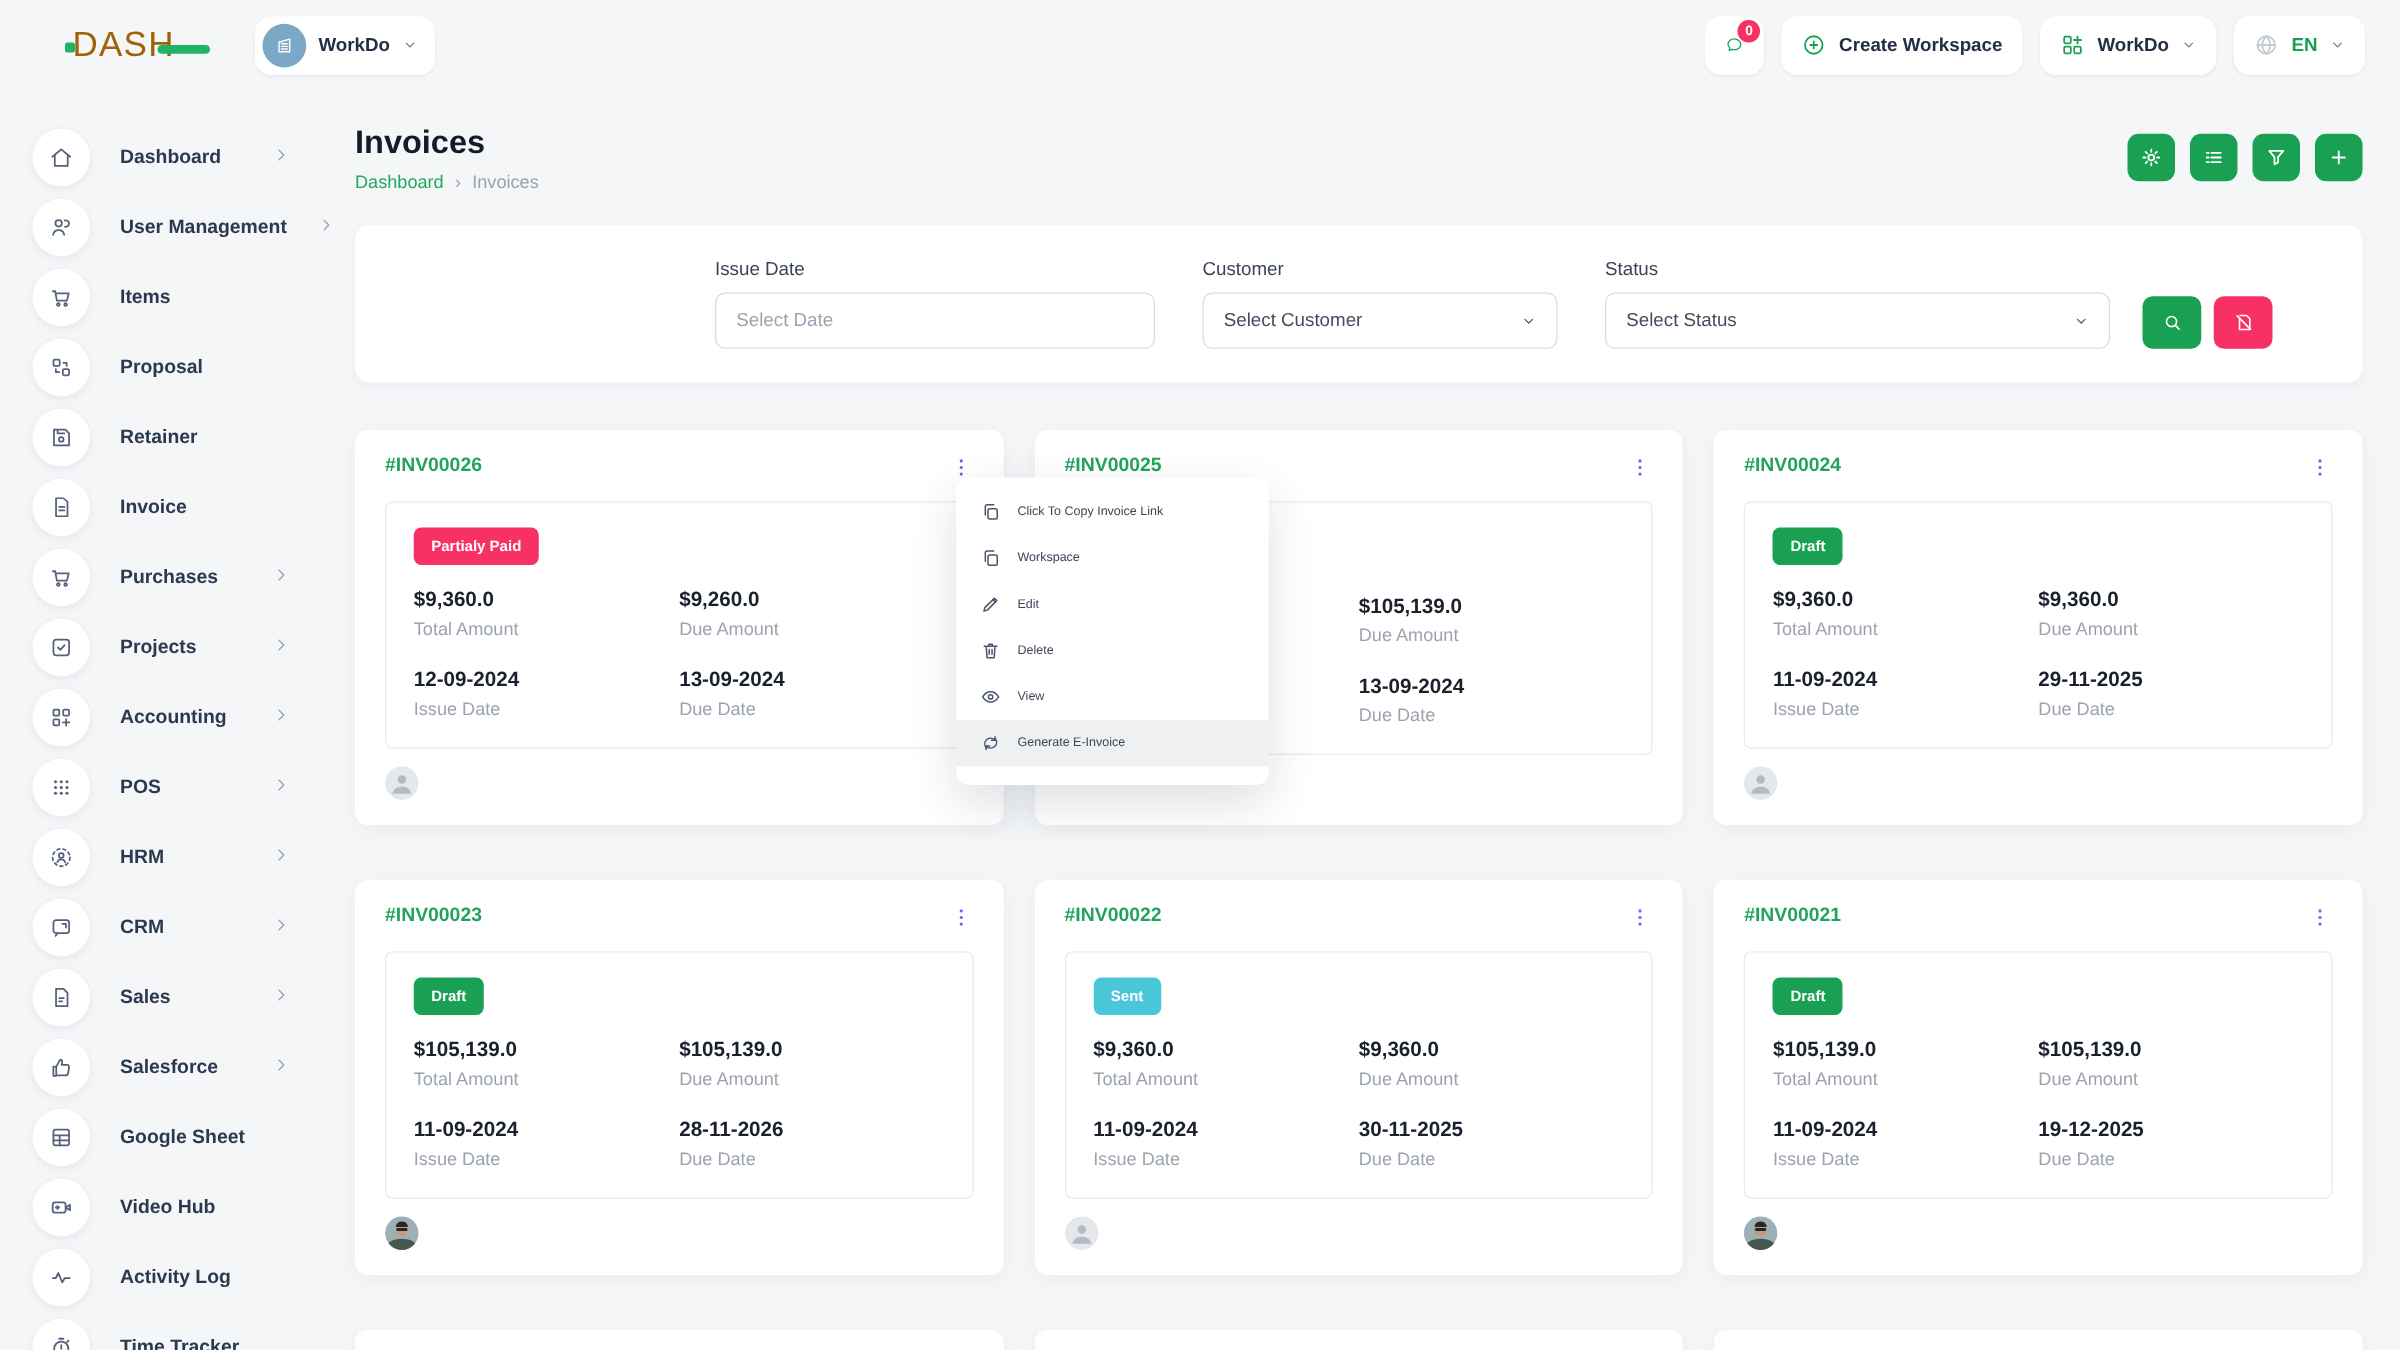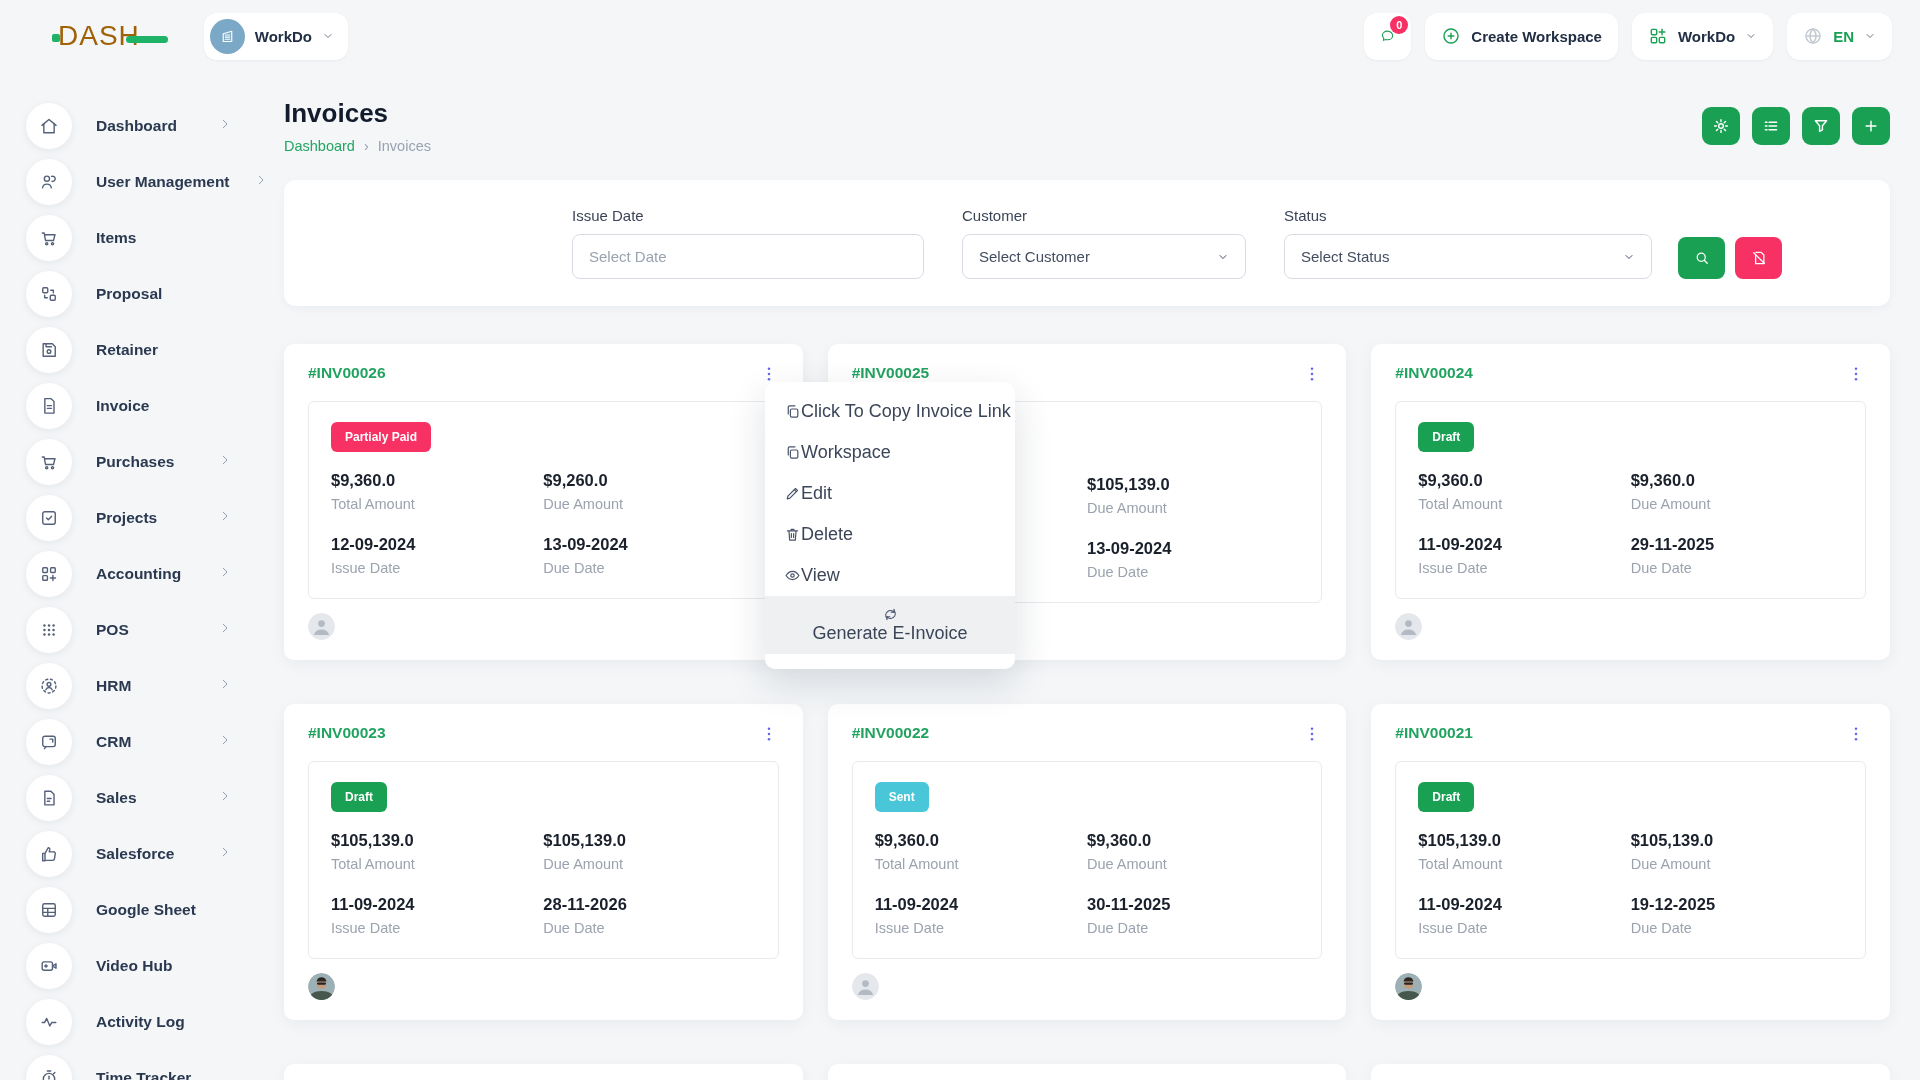--- a/index.html
+++ b/index.html
@@ -51,21 +51,21 @@
 
   
   .filter-card { margin-top:26px; background:#fff; border-radius:12px; height:126px; display:flex; align-items:center; padding:0 42px 0 44px; box-shadow:0 3px 10px rgba(25,40,65,.04); }
   .f-spacer { width:244px; flex:0 0 244px; }
   .f-group { margin-right:38px; }
   .f-label { font-size:15px; color:#3a4457; margin-bottom:10px; }
   .f-input, .f-select { width:352px; height:45px; border:1px solid #d7dce3; border-radius:8px; background:#fff; display:flex; align-items:center; padding:0 16px; font-size:15px; color:#3a4457; position:relative; }
   .f-input input { border:none; outline:none; width:100%; font-size:15px; font-family:inherit; color:#3a4457; background:transparent; }
   .f-input input::placeholder { color:#9aa3b0; }
   .f-select { width:284px; cursor:pointer; justify-content:space-between; color:#434d60; }
-  .f-select.wide { width:368px;gap:40px; }
+  .f-select.wide { width:404px;gap:40px; }
   .f-btns { margin-left:26px; display:flex; gap:10px; align-self:center; margin-top:30px; }
   .f-btn { width:47px; height:42px; border:none; border-radius:8px; color:#fff; display:flex; align-items:center; justify-content:center; cursor:pointer; }
   .f-btn.search { background:#1aa053; }
   .f-btn.reset { background:#f73164; }
 
   
   .grid { margin-top:38px; display:grid; grid-template-columns:repeat(3,1fr); column-gap:25px; row-gap:44px; position:relative; }
   .card { background:#fff; border-radius:10px; padding:20px 24px 20px; box-shadow:0 4px 16px rgba(25,40,65,.05); min-height:287px; }
   .card-head { display:flex; align-items:flex-start; }
   .inv-link { color:#21a35f; font-weight:700; font-size:15.5px; text-decoration:none; cursor:pointer; }
@@ -77,23 +77,23 @@
   .badge--cyan { background:#49c6d8; }
   .badge--none { visibility:hidden; }
   .grid2 { margin-top:19px; display:grid; grid-template-columns:1fr 1fr; row-gap:23px; }
   .val { font-size:16.5px; font-weight:700; color:#1a212c; min-height:20px; }
   .lab { margin-top:5px; font-size:14.5px; color:#9ba3af; }
   .avatar { margin-top:14px; width:27px; height:27px; border-radius:50%; overflow:hidden; }
   .avatar svg { width:27px; height:27px; display:block; }
 
   
   .ctx-menu { position:absolute; left:481px; top:38px; width:250px; background:#fff; border-radius:10px; box-shadow:0 14px 38px rgba(20,35,60,.14); padding:9px 0 15px; z-index:9; }
-  .menu-item { display:flex; align-items:center; padding:10px 19px; font-size:18px; color:#3c4659; cursor:pointer; white-space:nowrap; }
+  .menu-item { display:flex; align-items:center; gap:13px; padding:10px 19px; font-size:10px; color:#3c4659; cursor:pointer; white-space:nowrap; }
   .menu-item .ic { width:17px; height:17px; color:#4a546b; flex:0 0 17px; }
-  .menu-item.active { background:#eef0f2;flex-direction:column; }
+  .menu-item.active { background:#eef0f2; }
 </style>
 </head>
 <body>
 
 <header class="header">
   <div class="logo">
     <span class="logo-dot"></span>
     <span class="logo-text">DASH</span>
     <span class="logo-bar"></span>
   </div>

